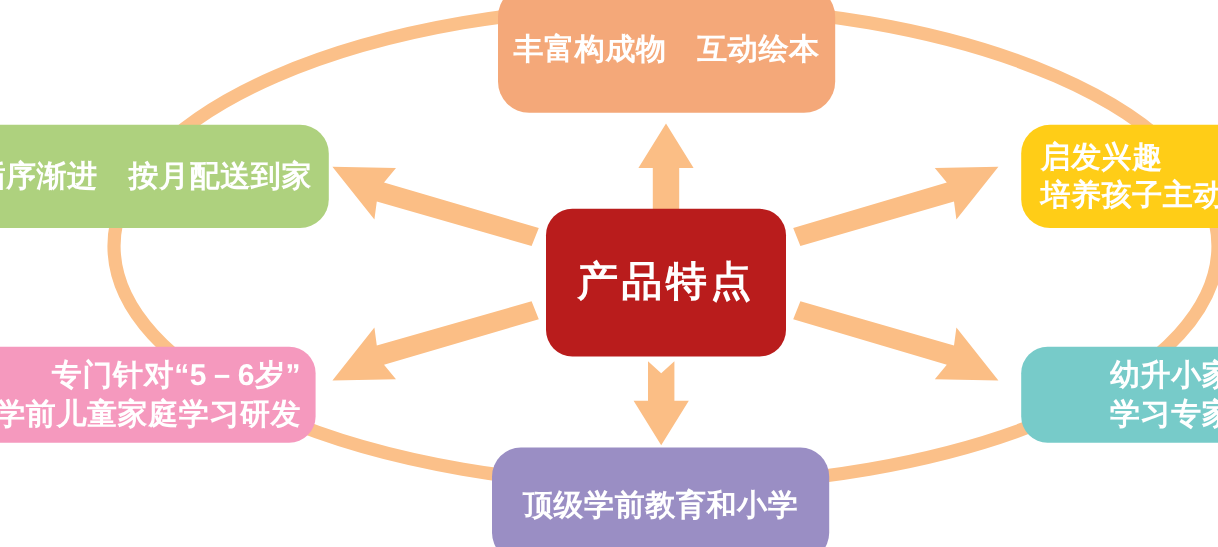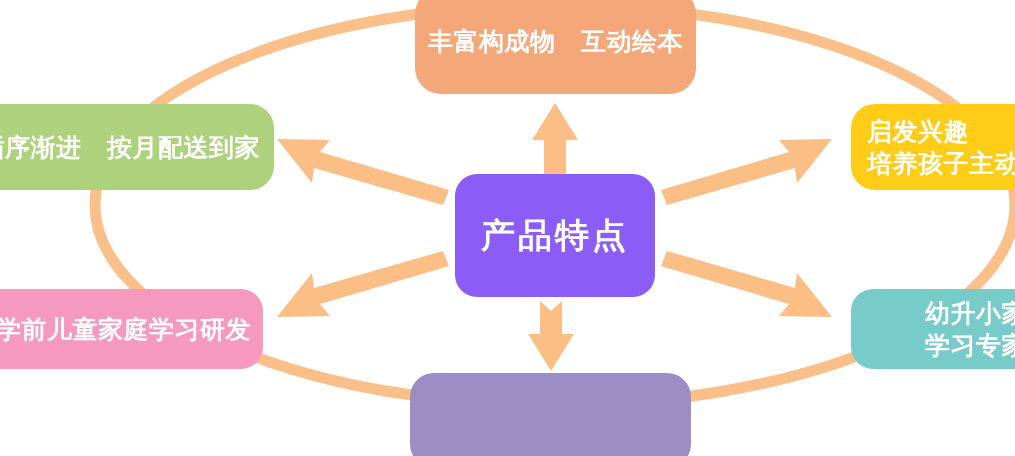--- a/index.html
+++ b/index.html
@@ -143,42 +143,44 @@
       <polygon points="277,139 330,140 320,152 449,190 443,205 314,168 312,183"></polygon>
 
       <polygon points="832,139 779,140 789,152 661,190 667,205 795,168 797,183"></polygon>
 
       <polygon points="277,317 330,316 320,304 449,266 443,251 314,288 312,273"></polygon>
 
       <polygon points="832,317 779,316 789,304 661,266 667,251 795,288 797,273"></polygon>
     </g>
   </svg>
 
-  <div class="node" id="node-center" style="background:#8b5cf6">
+  <div class="node" id="node-center" style="background:#b91c1c">
     <span class="line">产品特点</span>
   </div>
 
   <div class="node" id="node-top" style="background:#F4A879">
     <span class="line">丰富构成物　互动绘本</span>
   </div>
 
   <div class="node" id="node-left-top" style="background:#AED17E">
     <span class="line">循序渐进　按月配送到家</span>
   </div>
 
   <div class="node" id="node-right-top" style="background:#FFCD17">
     <span class="line">启发兴趣　　寓</span>
     <span class="line">培养孩子主动学</span>
   </div>
 
   <div class="node" id="node-left-bottom" style="background:#F599BE">
+    <span class="line">专门针对“5－6岁”</span>
     <span class="line">学前儿童家庭学习研发</span>
   </div>
 
   <div class="node" id="node-right-bottom" style="background:#77CBC9">
     <span class="line">幼升小家</span>
     <span class="line">学习专家和开</span>
   </div>
 
   <div class="node" id="node-bottom" style="background:#9A8EC4">
+    <span class="line">顶级学前教育和小学</span>
   </div>
 
 </div>
 
 </body></html>

